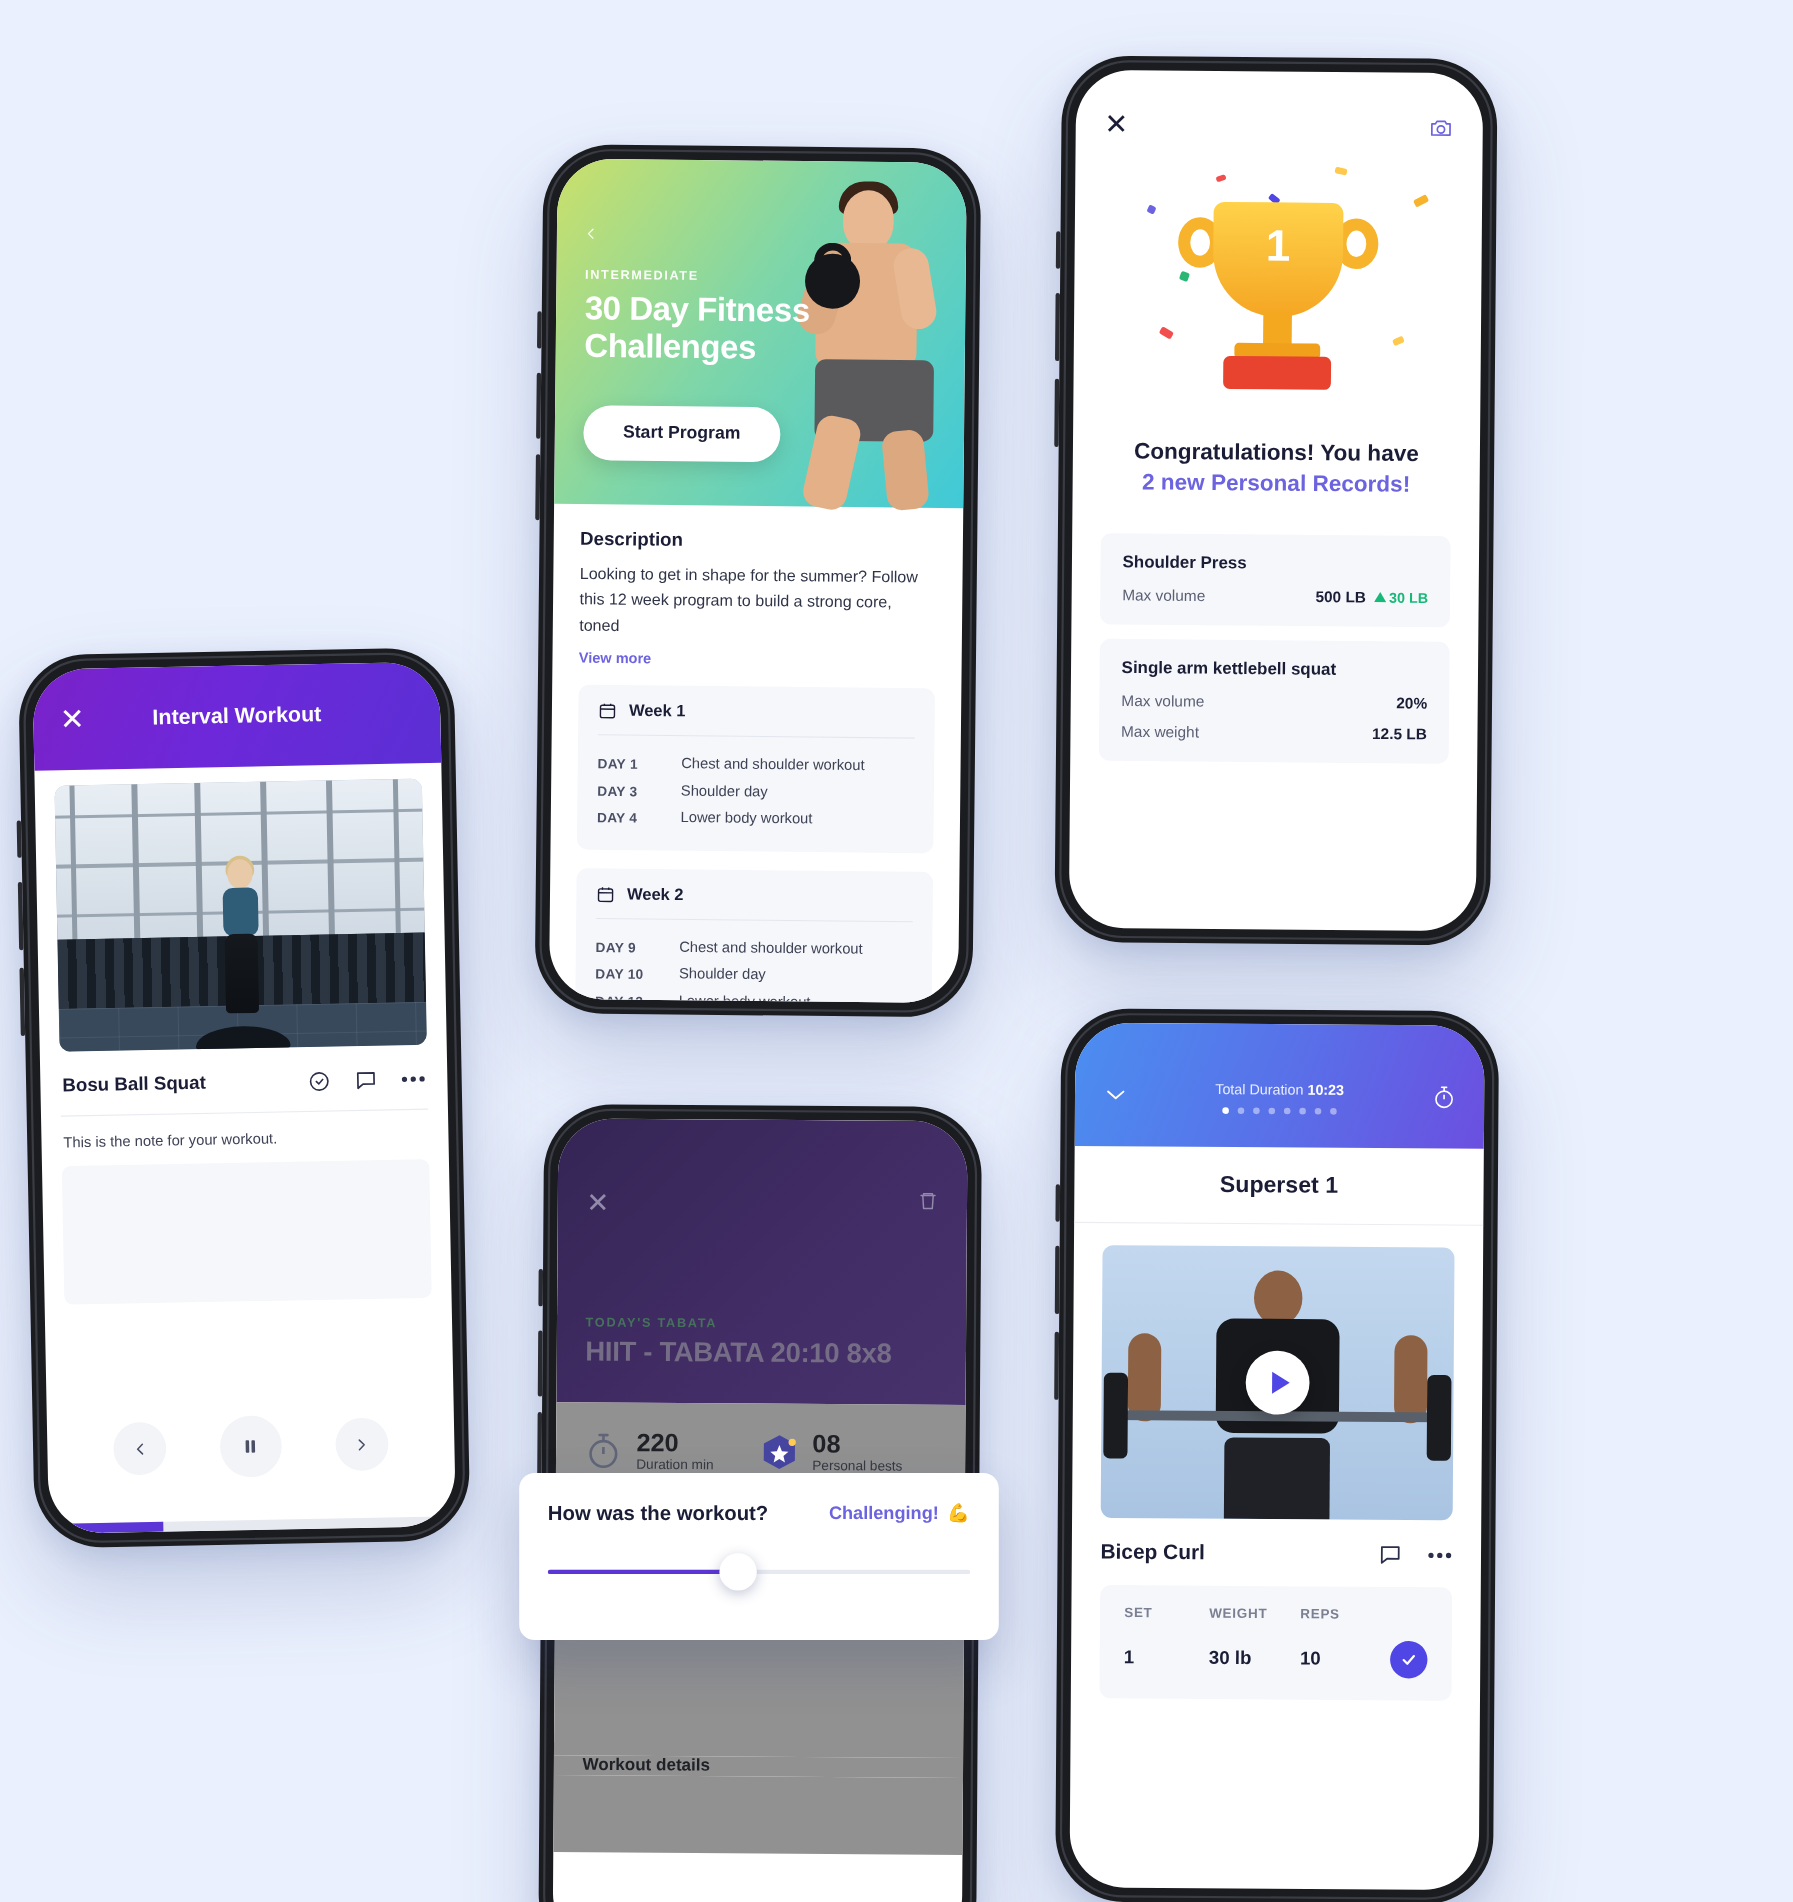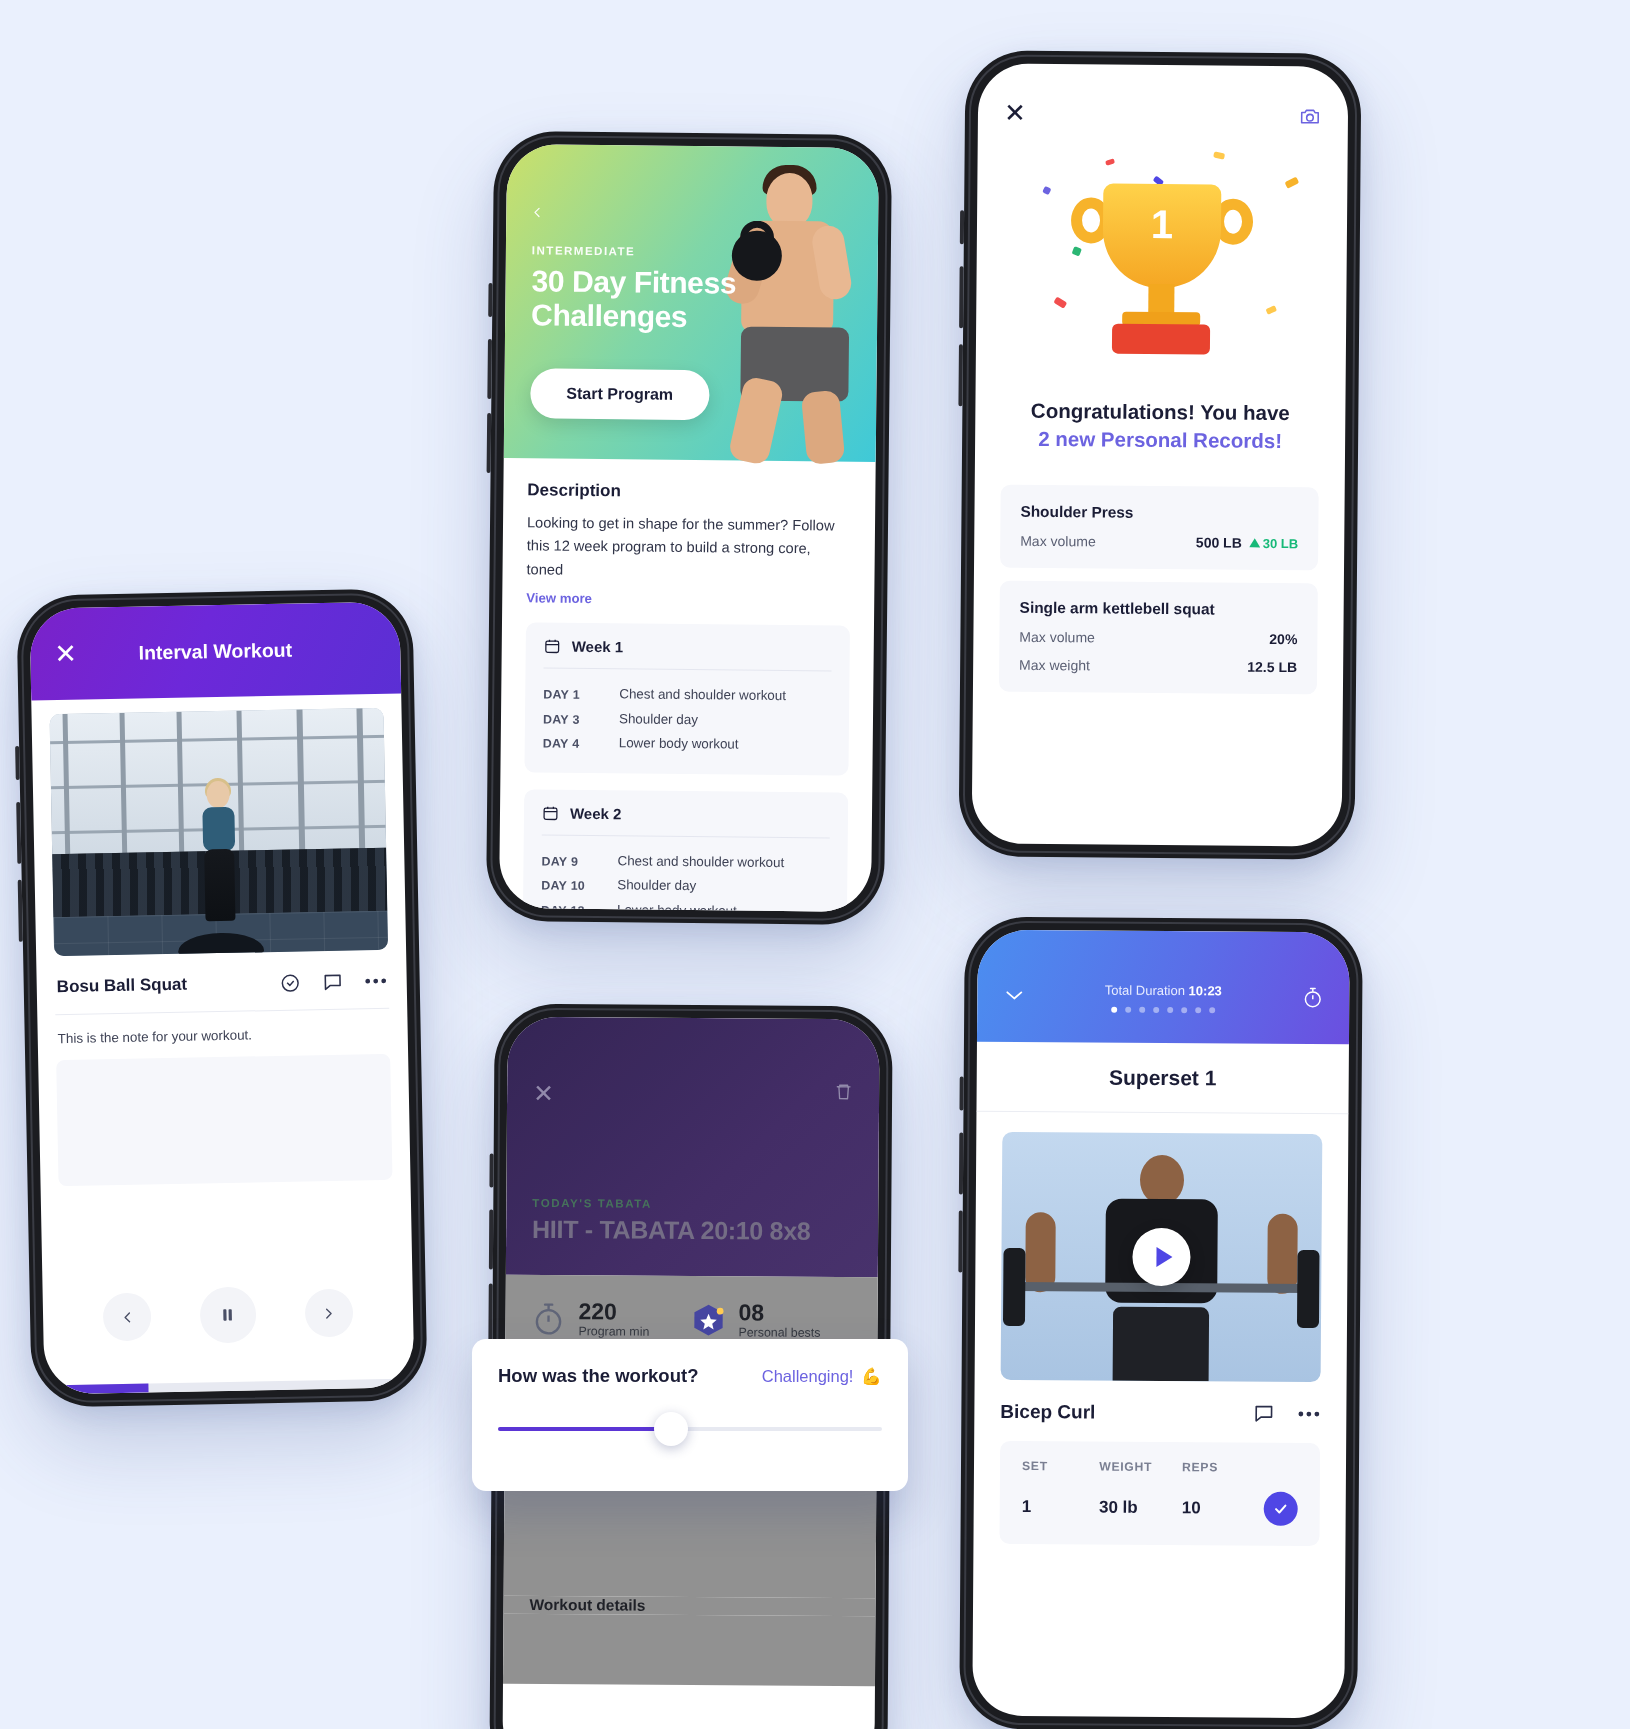--- a/index.html
+++ b/index.html
@@ -131,21 +131,21 @@
   .hi-stat .num { font-size:23px; font-weight:bold; color:#16181f; line-height:1.05; }
   .hi-stat .lab { font-size:12.4px; color:#2d3038; margin-top:1px; }
   .hi-details { background:#8d8d8d; padding:0 26px; color:#16181f; font-size:15.5px; font-weight:bold; }
   .hi-dim { position:absolute; inset:0; background:rgba(255,255,255,.04); pointer-events:none; }
 
   
   #fb { position:absolute; left:472px; top:1339px; width:436px; height:152px; background:#fff; border-radius:14px;
         box-shadow:0 22px 46px rgba(45,60,120,.20); padding:26px 26px 0; z-index:40; }
   .fb-row { display:flex; justify-content:space-between; align-items:center; }
   .fb-q { font-size:18.5px; font-weight:bold; color:#1b1d36; }
-  .fb-a { font-size:16.5px; font-weight:normal; color:#6c63e0; display:flex; align-items:center; gap:8px; }
+  .fb-a { font-size:16.5px; font-weight:bold; color:#6c63e0; display:flex; align-items:center; gap:8px; }
   .fb-track { position:relative; margin-top:40px; height:4px; background:#e7e9f1; border-radius:2px; }
   .fb-fill { position:absolute; left:0; top:0; height:100%; width:45%; background:#5b35d5; border-radius:2px; }
   .fb-knob { position:absolute; left:45%; top:50%; transform:translate(-50%,-50%); width:34px; height:34px;
              border-radius:50%; background:#fff; box-shadow:0 3px 12px rgba(40,50,110,.28); }
 
   
   #p5 { left:962px; top:918px; width:398px; height:812px; transform: rotate(0.4deg); }
   .ss-hero { height:112px; background:linear-gradient(110deg,#4b8ef0 0%,#5a6ee8 55%,#6b4fe0 100%); position:relative; }
   .ss-chev { position:absolute; left:26px; top:58px; color:#fff; font-size:19px; }
   .ss-dur { position:absolute; left:0; top:52px; width:100%; text-align:center; color:#e8ecff; font-size:13px; }
@@ -458,21 +458,21 @@
         <span>
           <svg width="34" height="36" viewBox="0 0 24 26" fill="none" stroke="#5a5f73" stroke-width="1.7">
             <circle cx="12" cy="15" r="8.4"></circle>
               <line x1="12" y1="15" x2="12" y2="10.4"></line>
             <line x1="9.4" y1="2.6" x2="14.6" y2="2.6" stroke-linecap="round"></line>
               <line x1="12" y1="2.6" x2="12" y2="6.4"></line>
           </svg>
         </span>
         <span>
           <span class="num" style="display:block">220</span>
-          <span class="lab" style="display:block">Program min</span>
+          <span class="lab" style="display:block">Duration min</span>
         </span>
       </div>
       <div class="hi-stat">
         <span>
           <svg width="34" height="36" viewBox="0 0 26 28" fill="none">
             <polygon points="13,2 24,8 24,20 13,26 2,20 2,8" fill="#3f3f9e"></polygon>
             <polygon points="13,9 14.8,13.4 19.4,13.7 15.9,16.8 17,21.3 13,18.8 9,21.3 10.1,16.8 6.6,13.7 11.2,13.4" fill="#fff"></polygon>
             <circle cx="22" cy="7" r="2.6" fill="#ffc94d"></circle>
           </svg>
         </span>

